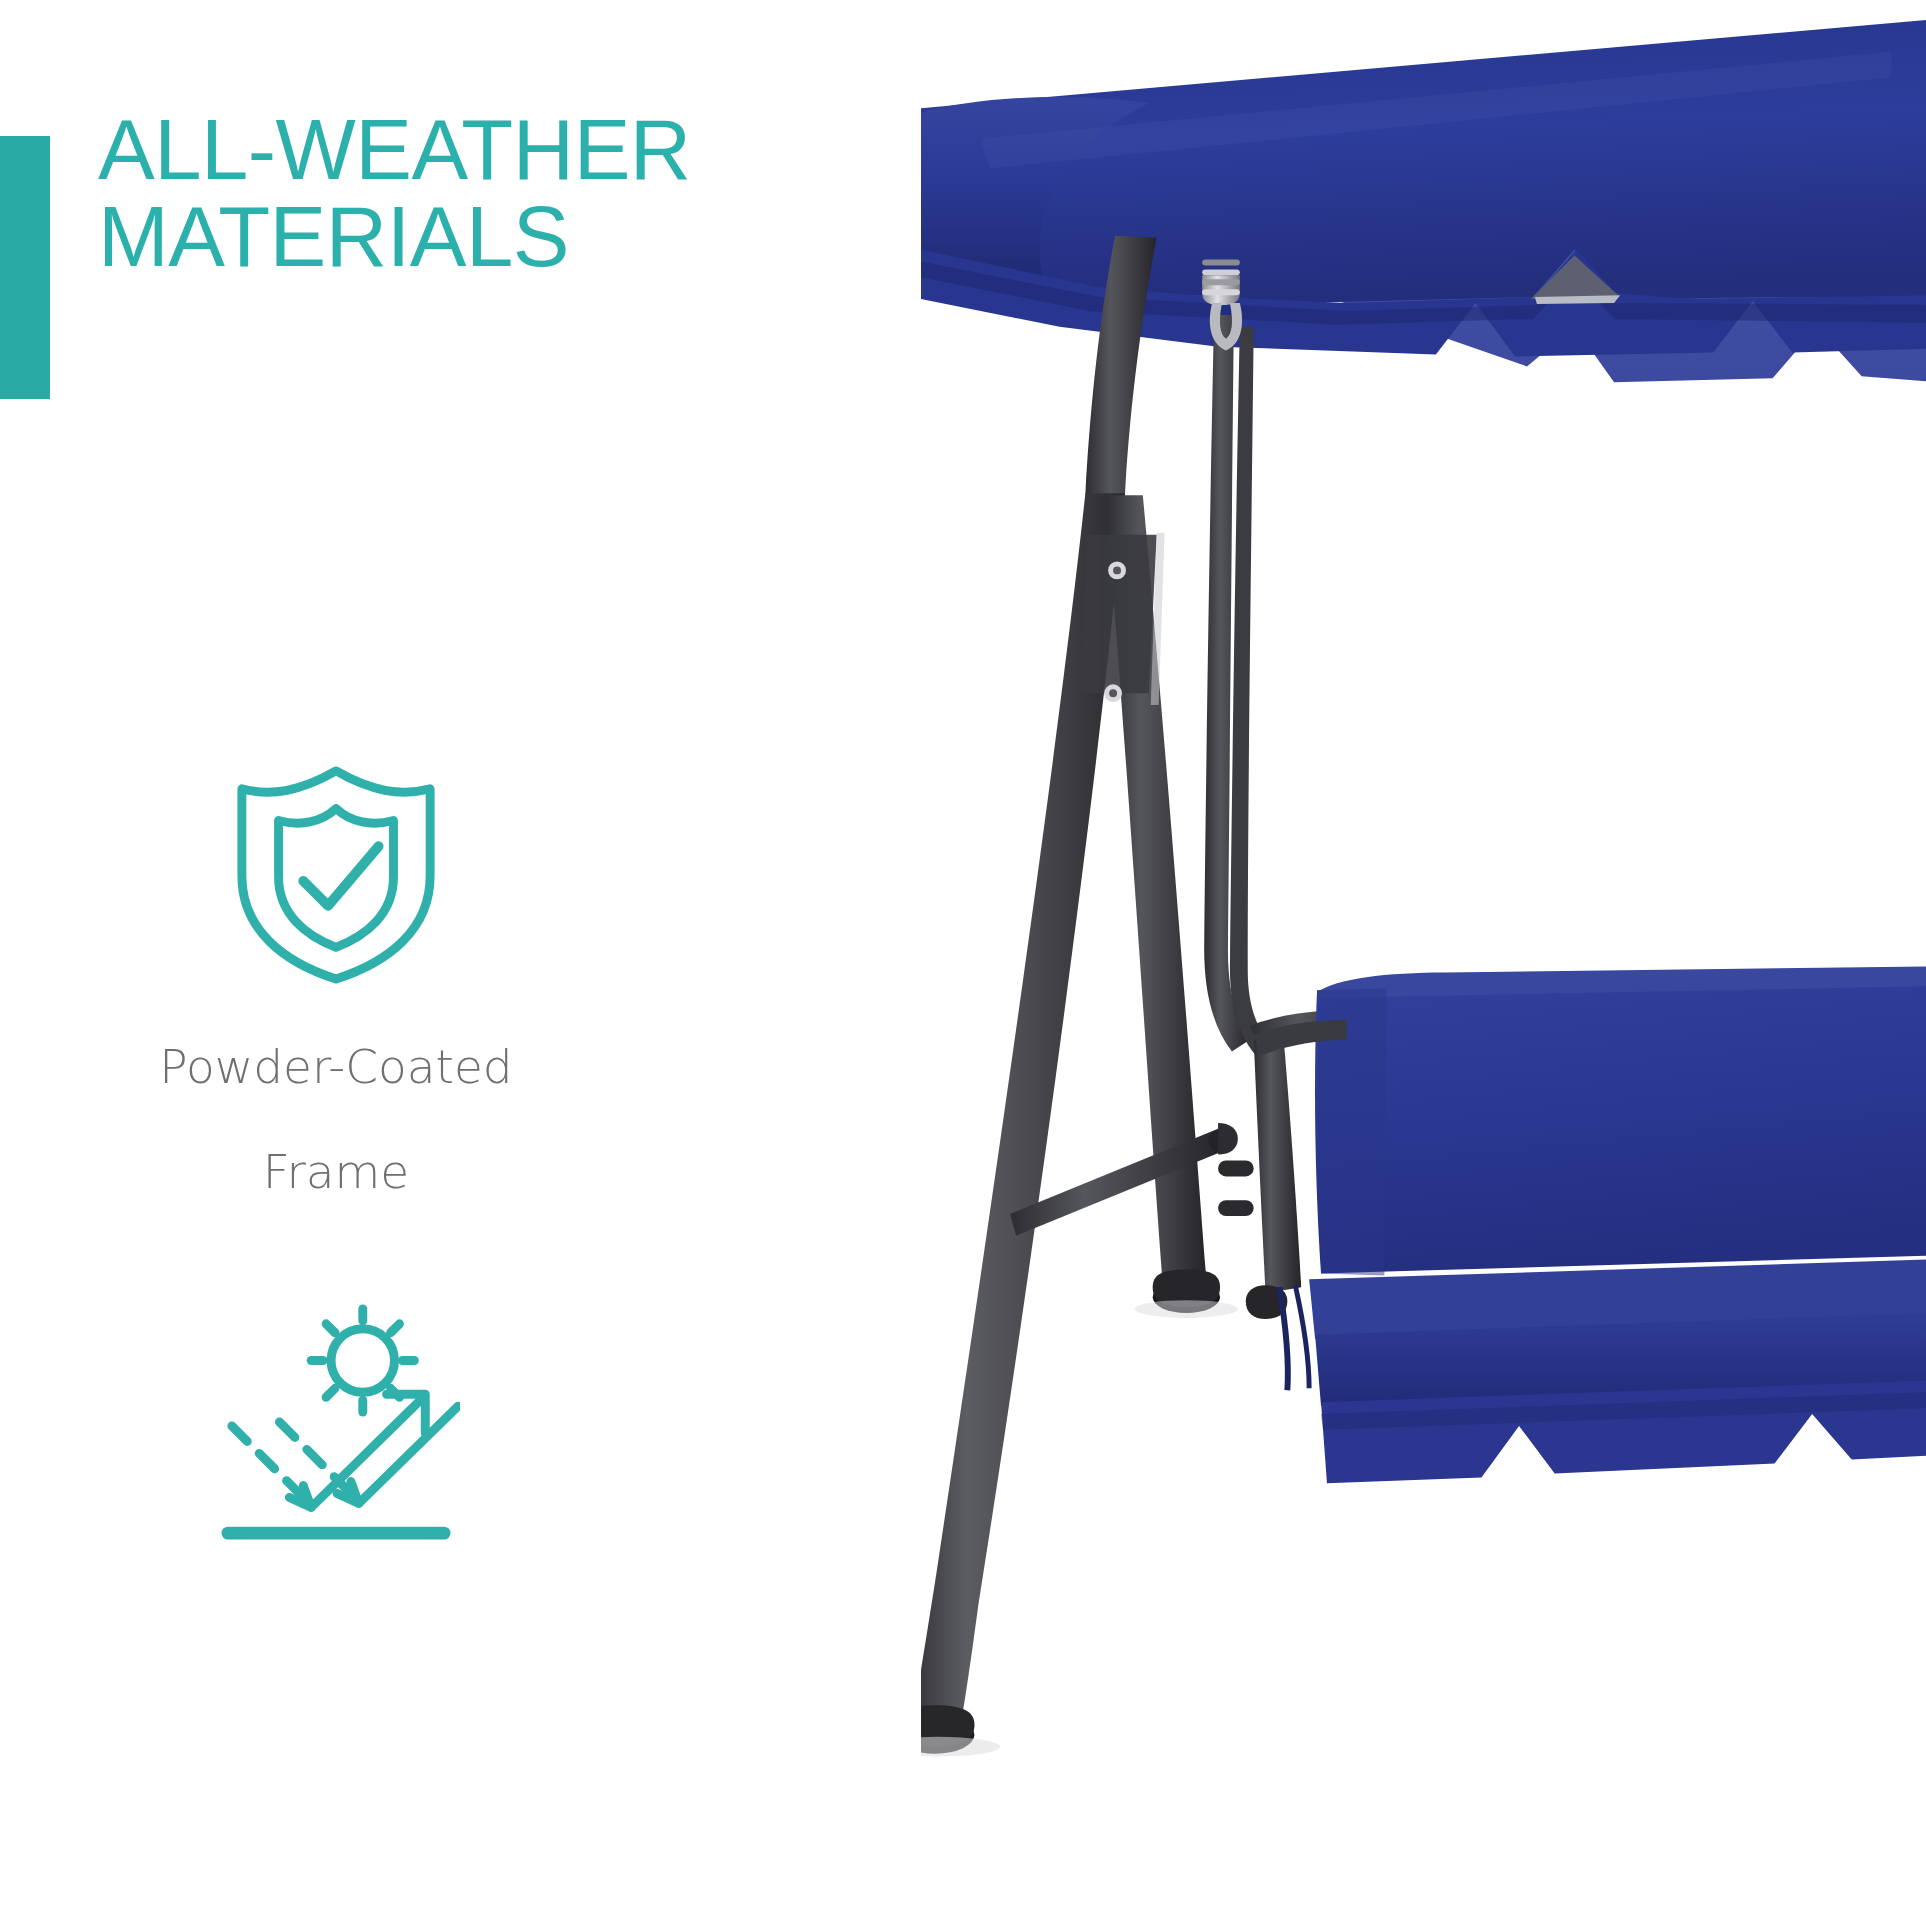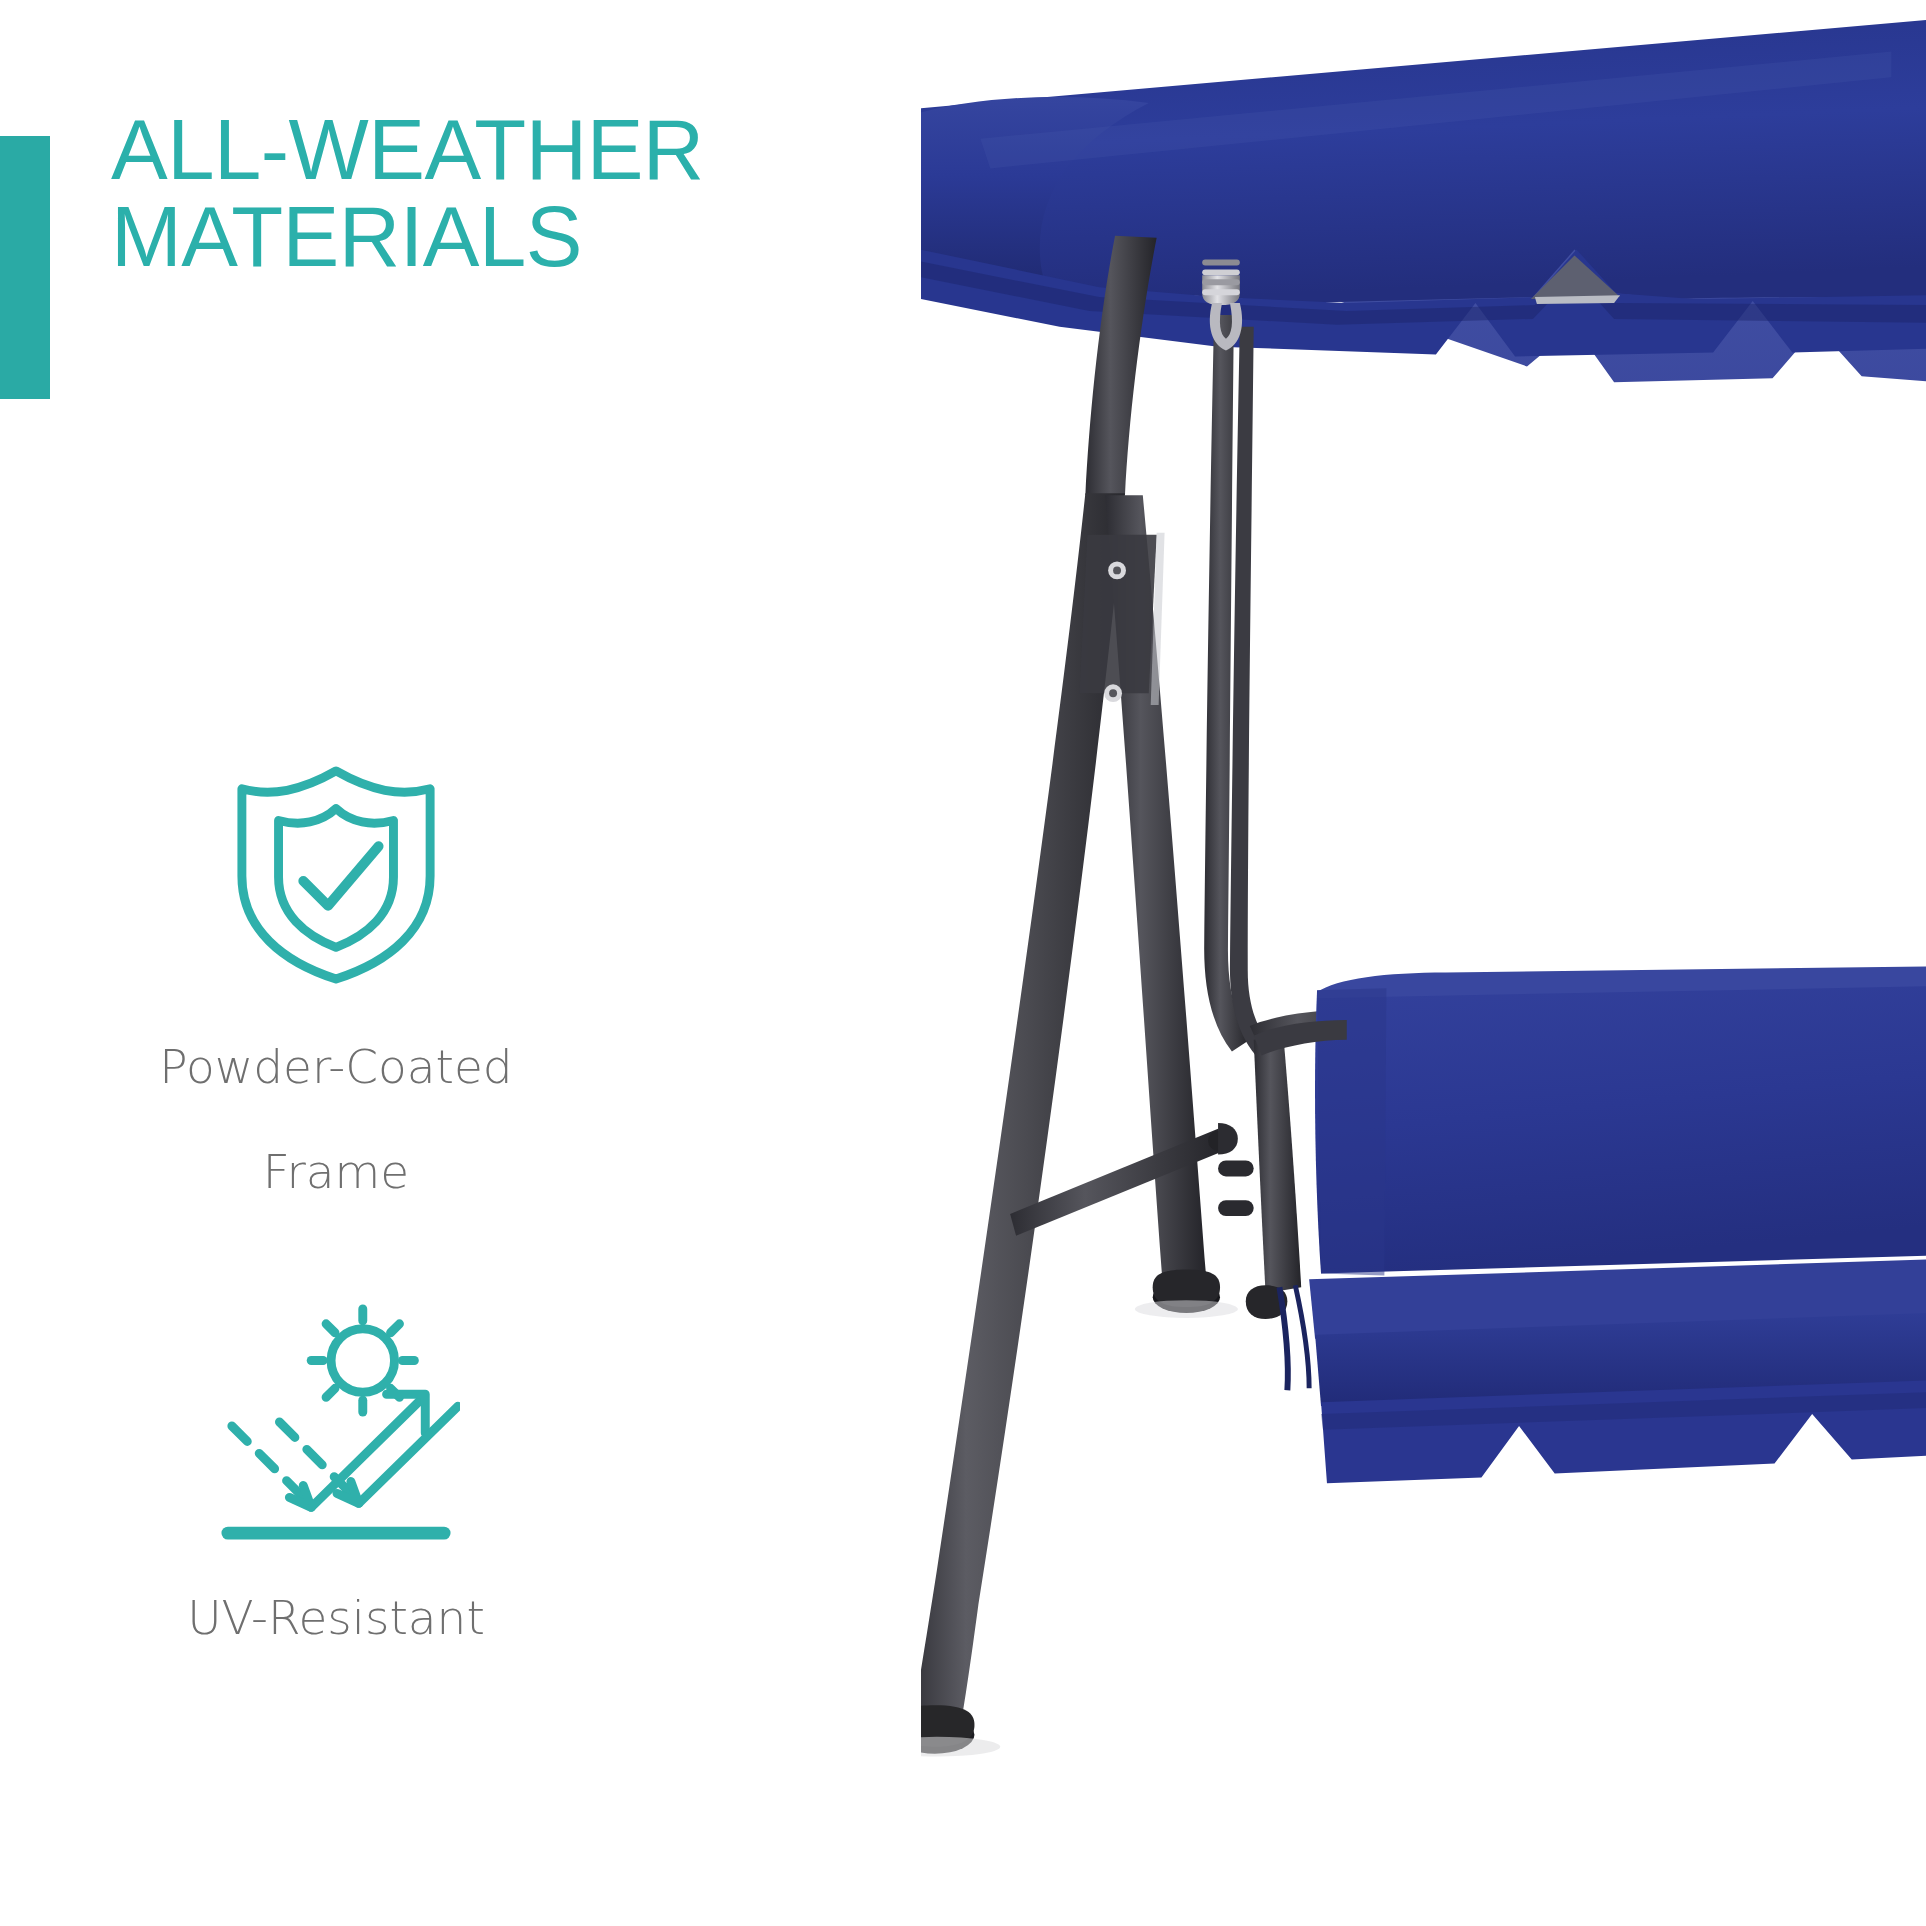--- a/index.html
+++ b/index.html
@@ -23,21 +23,21 @@
   .accent-bar {
     position: absolute;
     left: 0;
     top: 136px;
     width: 50px;
     height: 263px;
     background: #2aaaa5;
   }
   .headline {
     position: absolute;
-    left: 111px;
+    left: 98px;
     top: 107px;
     width: 792px;
     color: #2bb0ab;
     font-size: 85px;
     line-height: 1.02;
     font-weight: 400;
     letter-spacing: -0.5px;
     text-transform: uppercase;
     font-family: "Liberation Sans", sans-serif;
   }
@@ -151,21 +151,20 @@
 
         <path d="M100 206 L212 96"></path>
         <path d="M176 92 L215 92 L215 131"></path>
 
         <path d="M148 202 L248 104"></path>
 
         <path d="M16 232 L234 232" stroke-width="13"></path>
       </svg>
     </div>
     <div class="feature-label">
-      <span>UV-Resistant</span>
     </div>
   </div>
 
   <div class="product">
     <svg width="1006" height="1927" viewBox="0 0 1016 1946" aria-hidden="true">
       <defs>
         <linearGradient id="canopyTop" x1="0" y1="0" x2="0.15" y2="1">
           <stop offset="0%" stop-color="#27358c"></stop>
           <stop offset="45%" stop-color="#2d3d9b"></stop>
           <stop offset="100%" stop-color="#232e7d"></stop>

